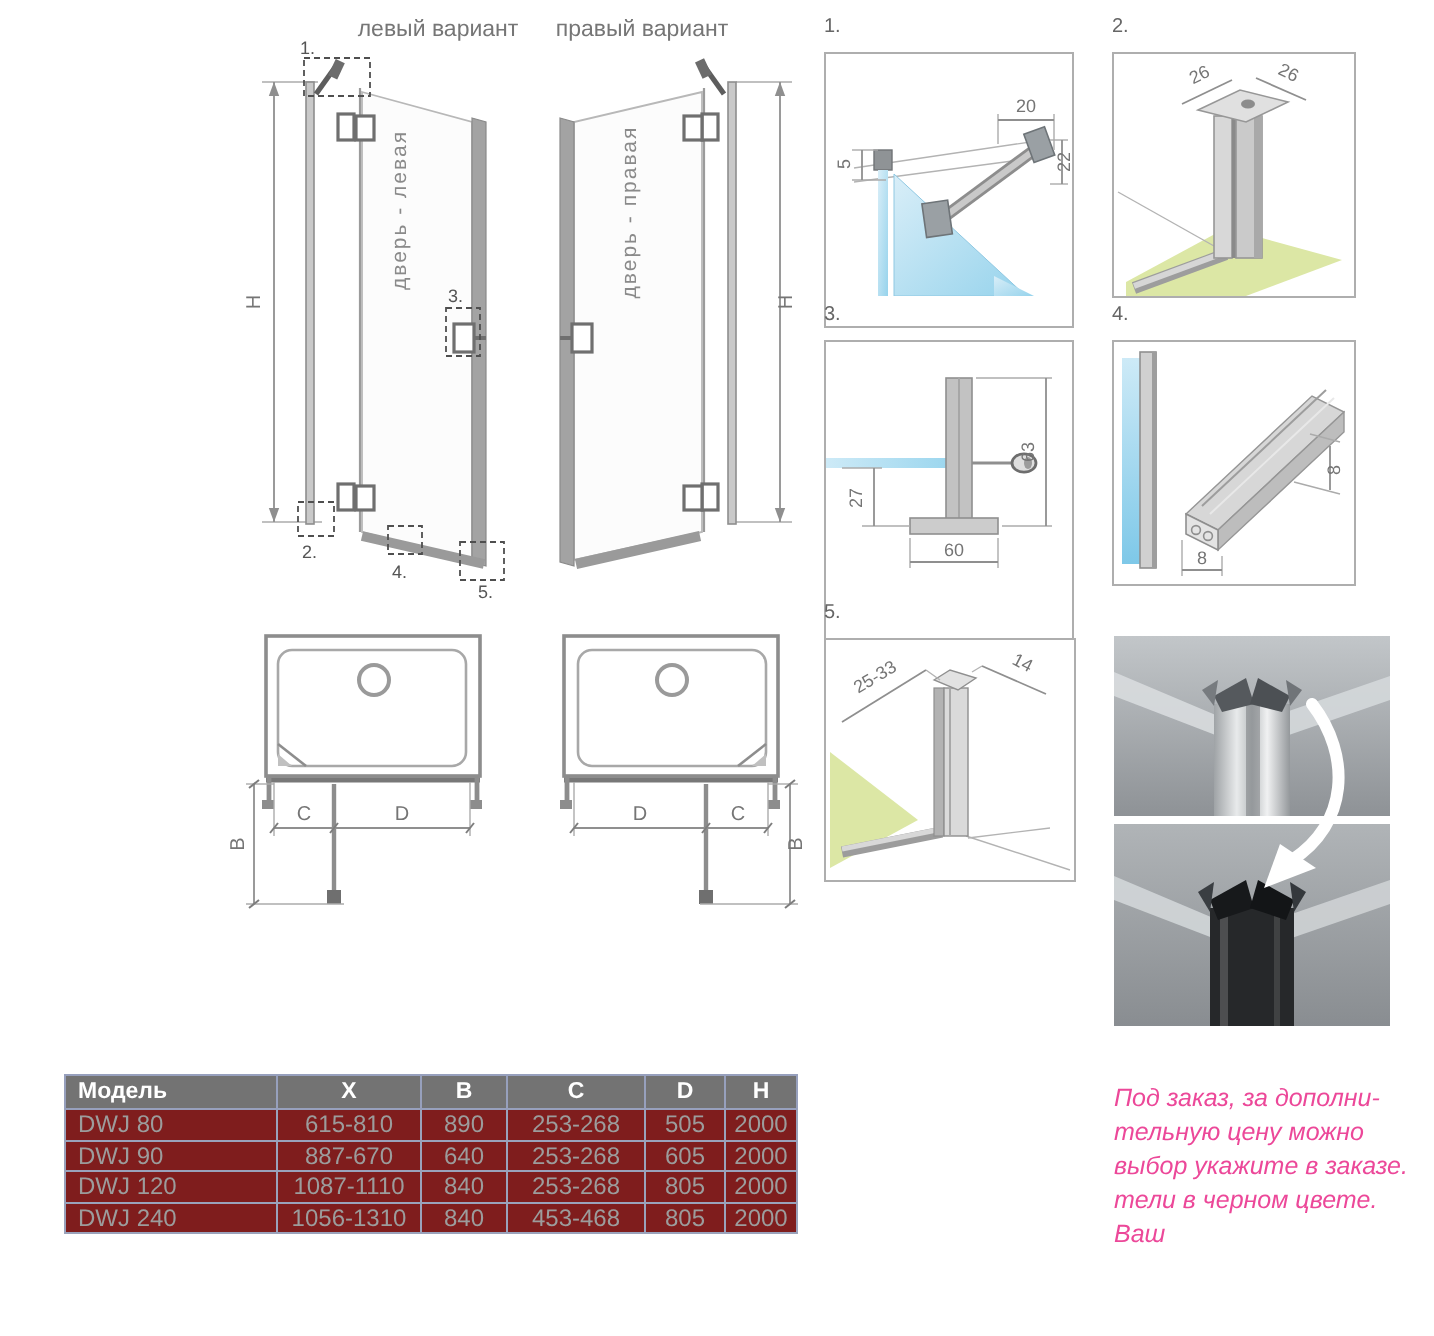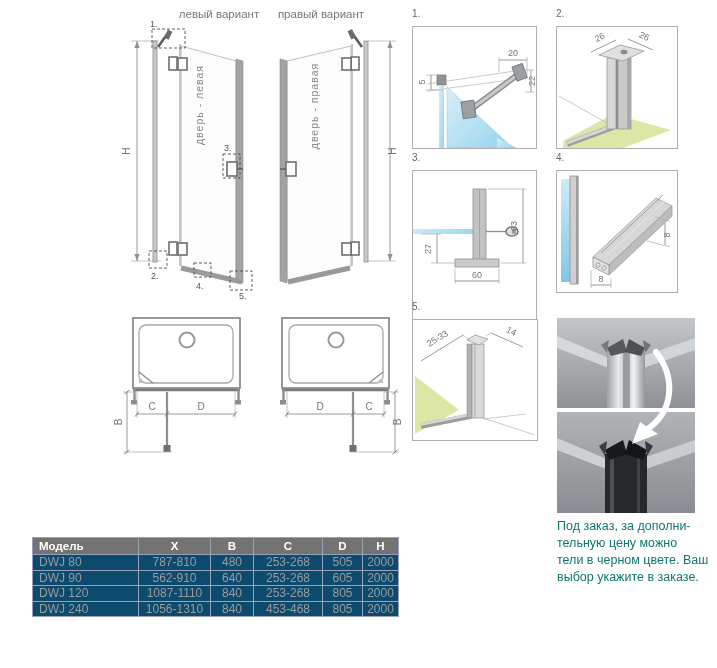--- a/index.html
+++ b/index.html
@@ -22,30 +22,30 @@
   .glass-white{fill:#fcfcfc;stroke:#b8b8b8;stroke-width:0.9;}
   .hw{fill:#fff;stroke:#6f6f6f;stroke-width:1.6;}
   .dash{fill:none;stroke:#4f4f4f;stroke-width:0.9;stroke-dasharray:3 2;}
   .plan-wall{fill:none;stroke:#8d8d8d;stroke-width:1.8;}
   .plan-inner{fill:#fff;stroke:#a8a8a8;stroke-width:1.3;}
   .drain{fill:#fff;stroke:#9a9a9a;stroke-width:2;}
 
   .detail-box{position:absolute;border:1px solid #aeaeae;background:#fff;box-sizing:border-box;}
   .detail-num{position:absolute;font-size:10px;color:#666;}
   .photo{position:absolute;overflow:hidden;}
-  .note{position:absolute;left:557px;top:518px;width:156px;font-size:12.5px;
-        line-height:17px;color:#0f766e;}
+  .note{position:absolute;left:557px;top:541px;width:156px;font-size:12.5px;
+        line-height:17px;color:#ec4899;font-style:italic;}
 
   table.sizes{position:absolute;left:32px;top:537px;width:366px;border-collapse:collapse;
         table-layout:fixed;font-size:12px;}
   table.sizes th{background:#737373;color:#fff;font-size:11.5px;font-weight:bold;
         height:16px;border:1px solid #97a0bd;text-align:center;padding:0;}
   table.sizes th.first{text-align:left;padding-left:6px;}
   table.sizes td{color:#9c9c9c;height:14.5px;border:1px solid #9aa2bb;text-align:center;
-        padding:0;background:#0c4a6e;}
+        padding:0;background:#7f1d1d;}
   table.sizes td.first{text-align:left;padding-left:6px;}
 </style>
 </head>
 <body>
 
 <div id="page">
 
   <svg width="717" height="668" style="position:absolute;left:0;top:0;">
 
     <text x="219" y="18" class="title">левый вариант</text>
@@ -171,21 +171,21 @@
       <line x1="384" y1="392" x2="399" y2="392" class="dimext"></line>
       <line x1="350" y1="452" x2="399" y2="452" class="dimext"></line>
       <line x1="395" y1="392" x2="395" y2="452" class="dim"></line>
       <line x1="392.5" y1="394" x2="397.5" y2="390" class="tick"></line>
       <line x1="392.5" y1="454" x2="397.5" y2="450" class="tick"></line>
       <text transform="rotate(-90 401 422)" x="401" y="422" class="dimtext2">B</text>
     </g>
   </svg>
 
   <div class="detail-num" style="left:412px;top:8px;">1.</div>
-  <div class="detail-box" style="left:412px;top:26px;width:125px;height:123px;text-decoration:underline;">
+  <div class="detail-box" style="left:412px;top:26px;width:125px;height:138px;text-decoration:underline;">
     <svg width="123" height="121" viewBox="0 0 123 121">
       <defs>
         <linearGradient id="gl1" x1="0" y1="0" x2="1" y2="1">
           <stop offset="0" stop-color="#d9eef8"></stop>
             <stop offset="1" stop-color="#96d3ec"></stop>
         </linearGradient>
       </defs>
       <line x1="14" y1="57" x2="109" y2="43" class="thin2"></line>
       <line x1="14" y1="64" x2="112" y2="51" class="thin2"></line>
       <rect x="24" y="48" width="9" height="10" fill="#8f9396" stroke="#6f7376" stroke-width="0.7"></rect>
@@ -361,22 +361,22 @@
   </div>
 
   <svg width="104" height="124" style="position:absolute;left:598px;top:338px;z-index:5;">
     <path d="M 58 14 C 78 40 76 74 48 92" stroke="#fff" stroke-width="6" fill="none" stroke-linecap="round"></path>
     <polygon points="42,84 60,96 34,106" fill="#fff"></polygon>
   </svg>
 
   <div class="note">
     <div>Под заказ, за дополни-</div>
     <div>тельную цену можно</div>
+    <div>выбор укажите в заказе.</div>
     <div>тели в черном цвете. Ваш</div>
-    <div>выбор укажите в заказе.</div>
   </div>
 
   <table class="sizes">
     <colgroup>
       <col style="width:106px">
         <col style="width:72px">
         <col style="width:43px">
       <col style="width:69px">
         <col style="width:40px">
         <col style="width:36px">
@@ -385,29 +385,29 @@
         <tr>
       <th class="first">Модель</th>
       <th>X</th>
       <th>B</th>
       <th>C</th>
       <th>D</th>
       <th>H</th>
     </tr>
     <tr>
       <td class="first">DWJ 80</td>
-      <td>787-810</td>
-      <td>480</td>
+      <td>615-810</td>
+      <td>890</td>
       <td>253-268</td>
       <td>505</td>
       <td>2000</td>
     </tr>
     <tr>
       <td class="first">DWJ 90</td>
-      <td>562-910</td>
+      <td>887-670</td>
       <td>640</td>
       <td>253-268</td>
       <td>605</td>
       <td>2000</td>
     </tr>
     <tr>
       <td class="first">DWJ 120</td>
       <td>1087-1110</td>
       <td>840</td>
       <td>253-268</td>

